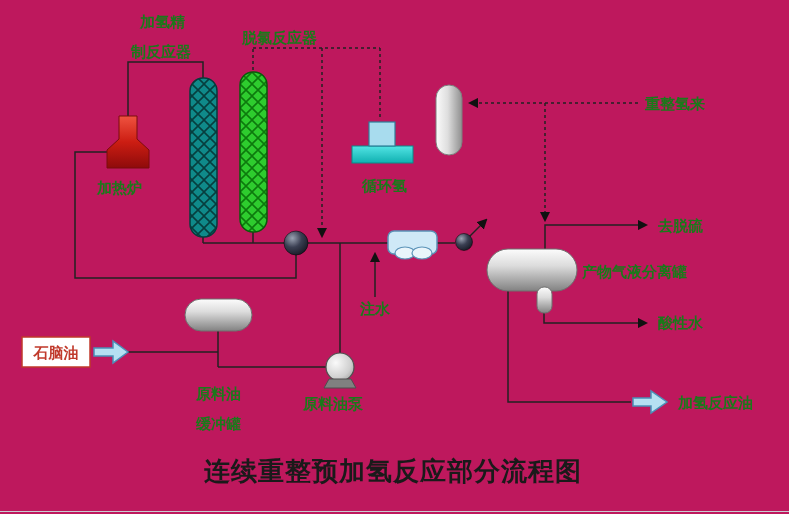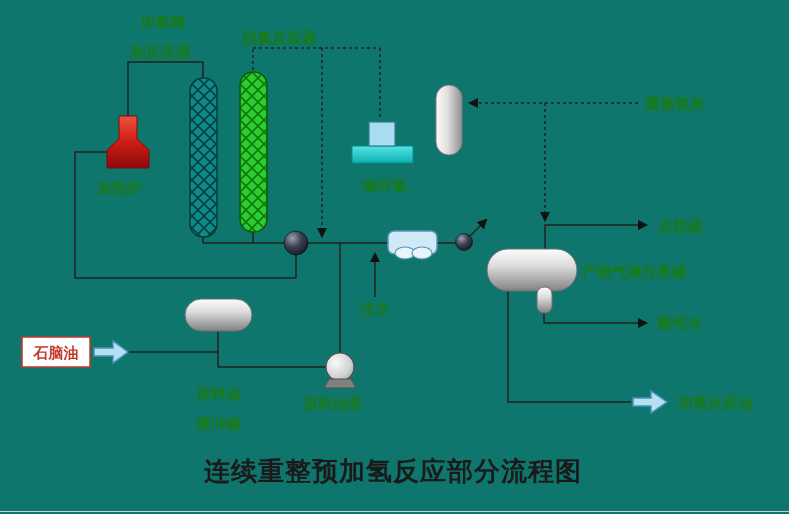--- a/index.html
+++ b/index.html
@@ -1,16 +1,16 @@
 <!DOCTYPE html>
 <html><head>
 <meta charset="utf-8">
 <style>
   html,body{margin:0;padding:0;background:#fff;}
-  .stage{position:relative;width:789px;height:514px;background:#0f766e;overflow:hidden;
+  .stage{position:relative;width:789px;height:514px;background:#be185d;overflow:hidden;
          font-family:"DejaVu Sans",sans-serif;}
   .bottom-rule{position:absolute;left:0;right:0;bottom:2px;height:1px;background:#c9ccd1;}
   svg{display:block;}
   .lbl{font-family:"DejaVu Sans",sans-serif;font-weight:bold;font-size:15px;}
   .title-text{font-family:"DejaVu Serif",serif;font-weight:bold;font-size:26px;letter-spacing:1px;}
   .pipe{stroke:#222;stroke-width:1.5;fill:none;}
   .pipe-dotted{stroke:#222;stroke-width:1.5;fill:none;stroke-dasharray:3,3;}
 </style>
 </head>
 <body>

